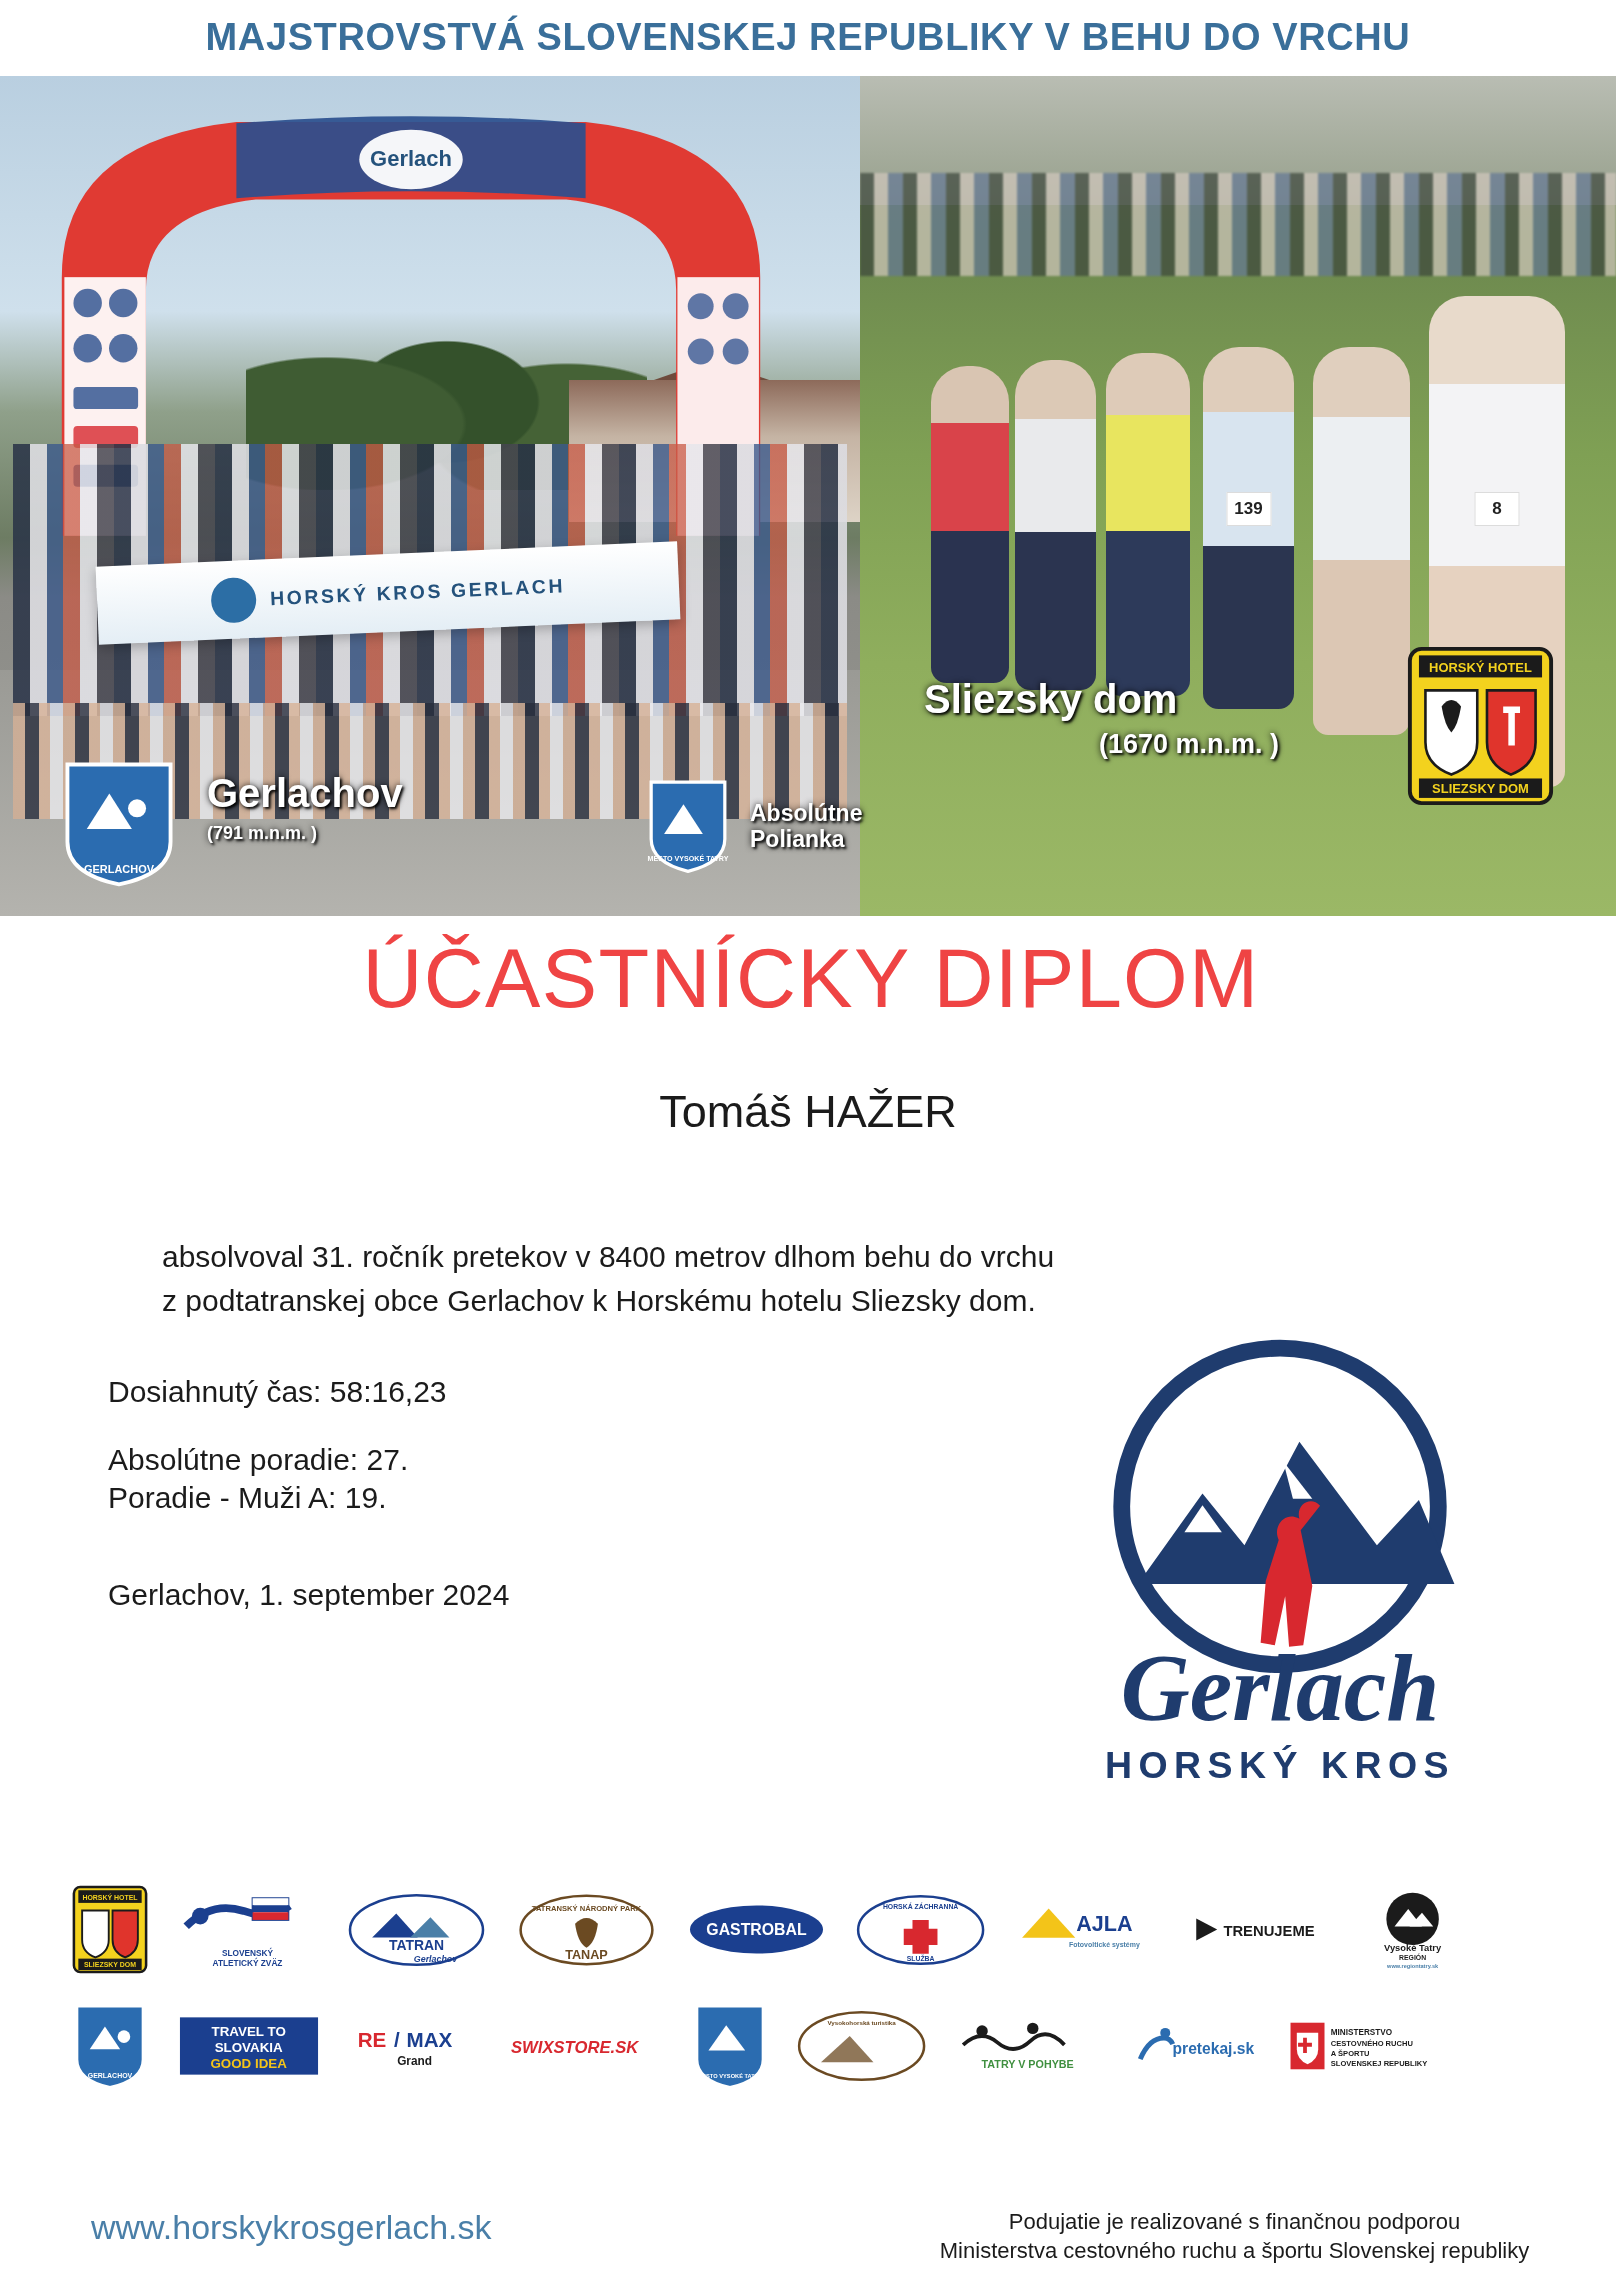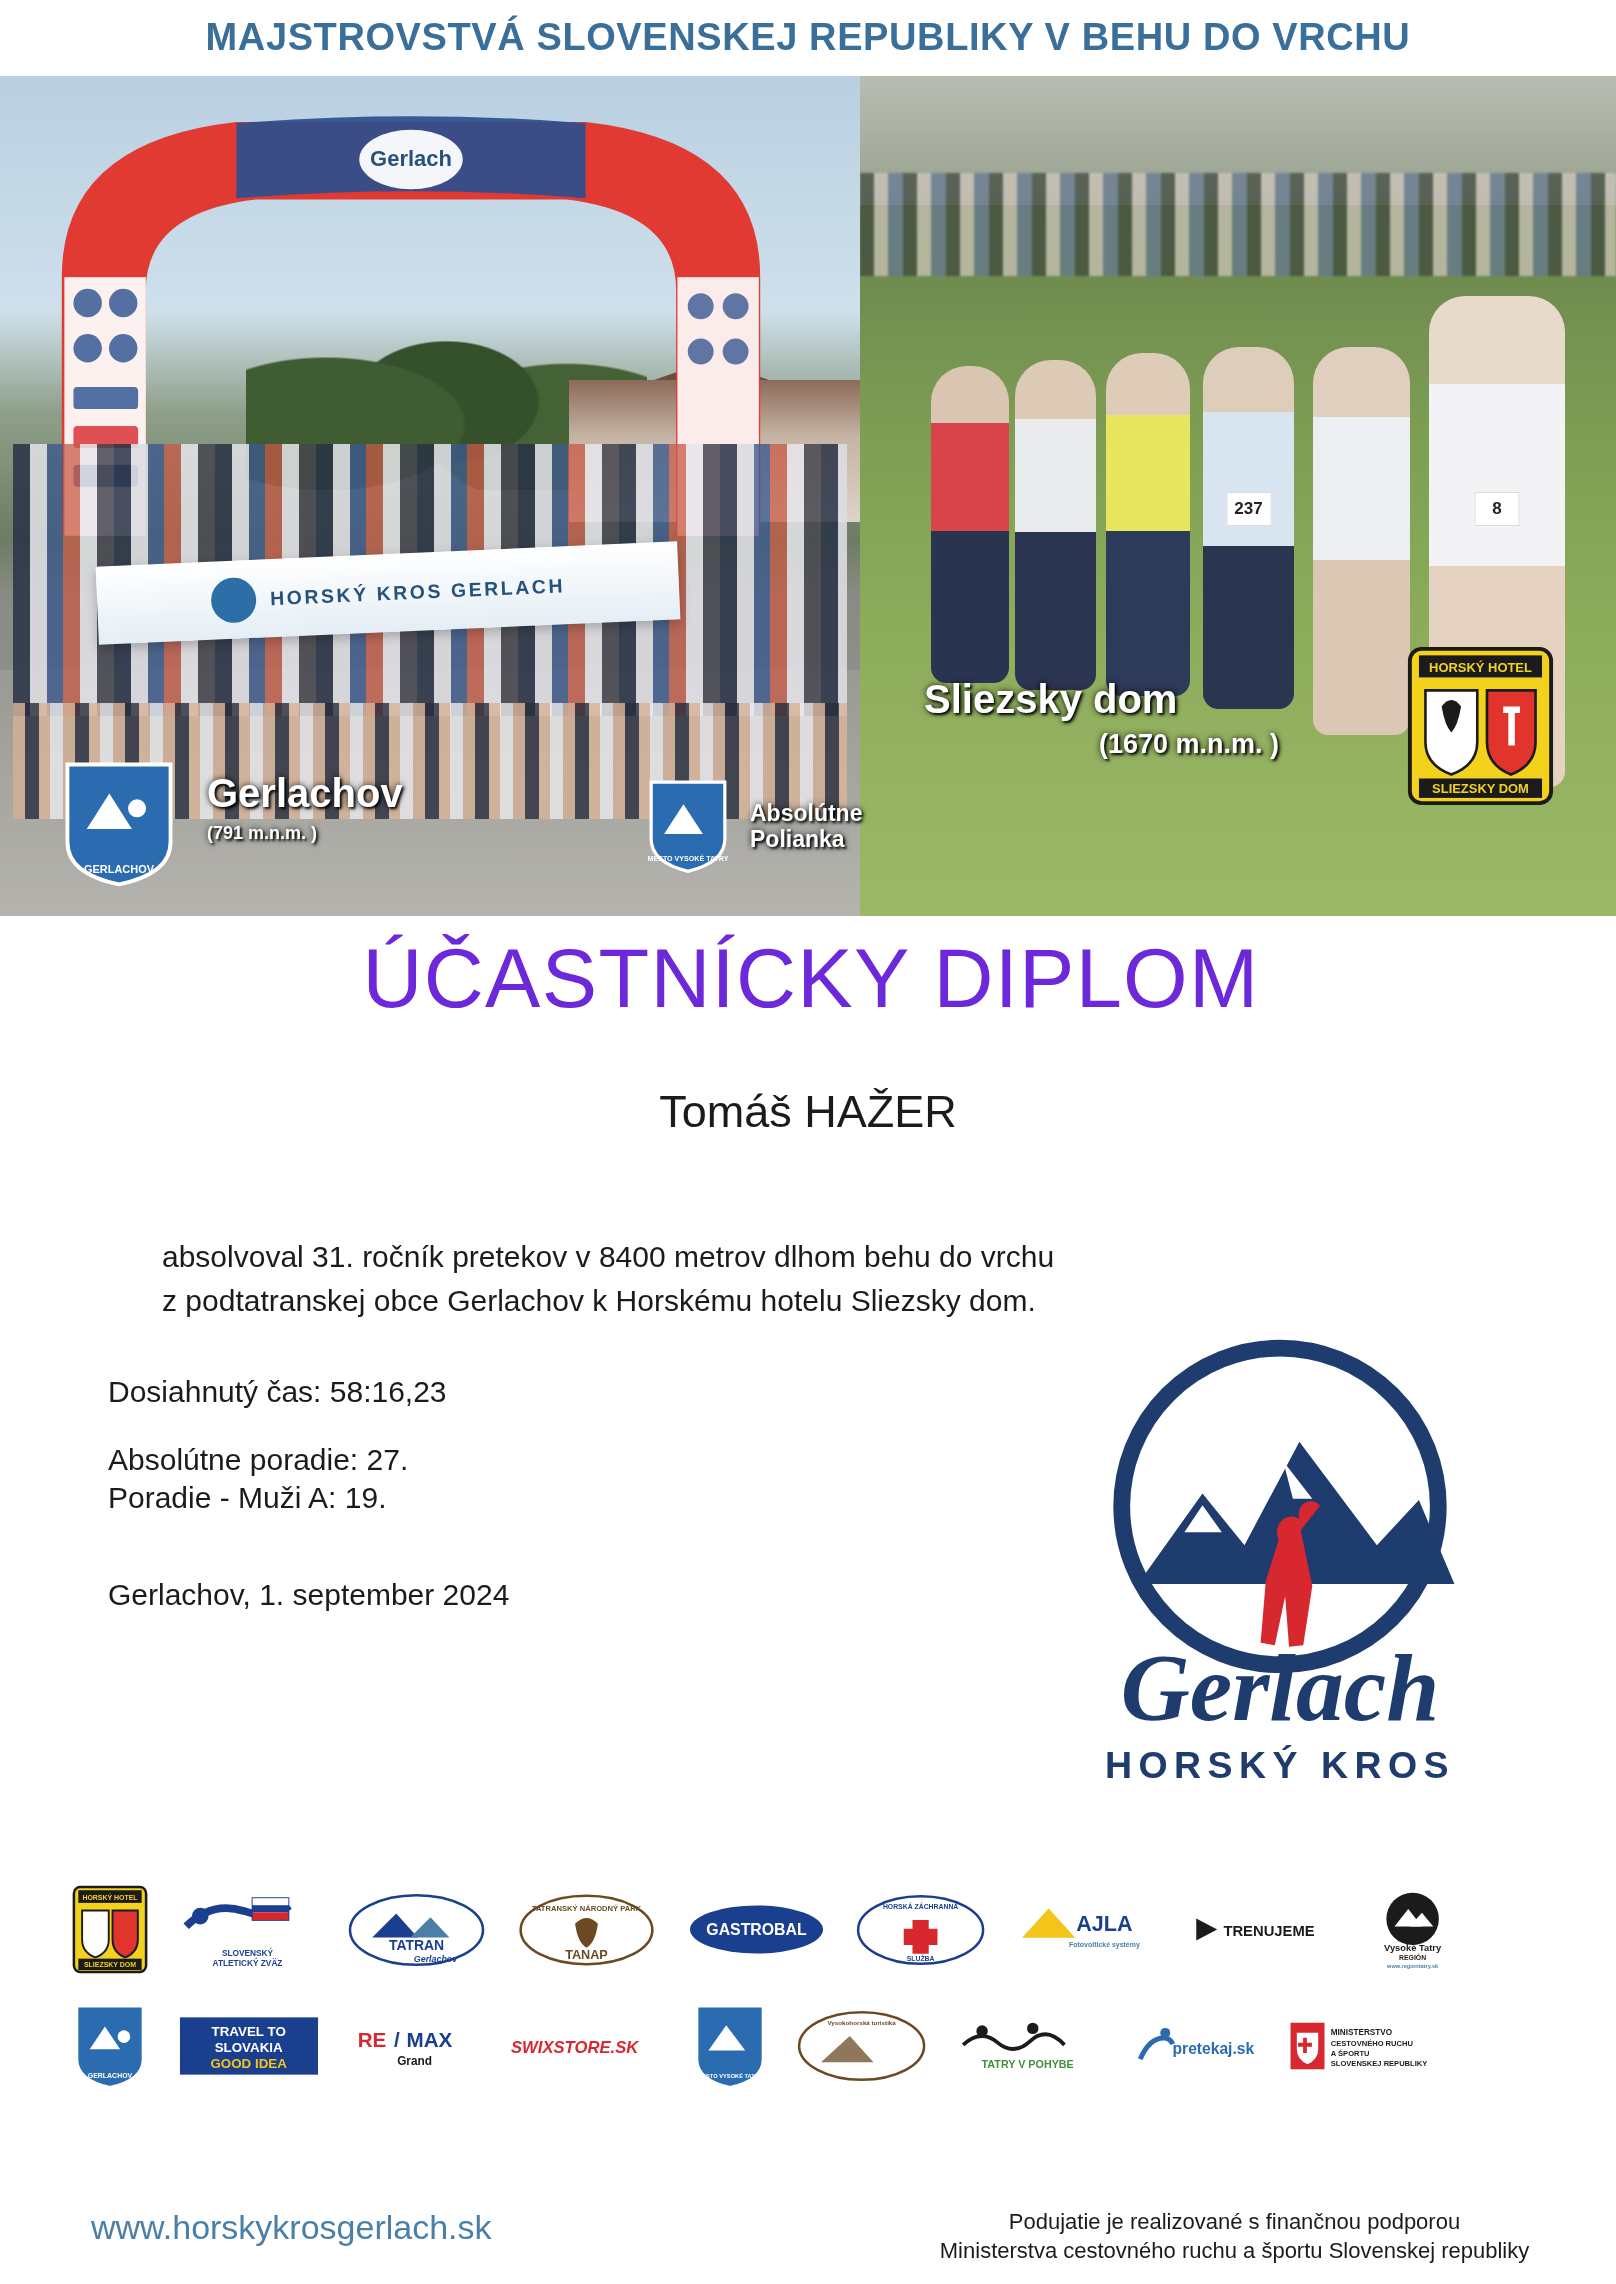--- a/index.html
+++ b/index.html
@@ -163,21 +163,21 @@
     width:116px; height:129px;
   }
   .emblem.gerlachov { left:61px; top:682px; }
   .emblem.tatranska { left:646px; top:701px; width:84px; height:97px; }
   .emblem.hotel { left:1406px; top:569px; width:149px; height:162px; }
 
   
   .diploma-title {
     position:absolute; top:931px; left:0; width:1616px;
     text-align:center; font-size:83px; font-weight:normal;
-    color:#6d28d9; letter-spacing:1.3px;padding-left:6px;
+    color:#ef4444; letter-spacing:1.3px;padding-left:6px;
   }
   .participant-name {
     position:absolute; top:1086px; left:0; width:1616px;
     text-align:center; font-size:45px; color:#1b1b1b;
   }
   .desc {
     position:absolute; top:1235px; left:162px; width:1306px;
     font-size:30px; line-height:1.45; color:#1b1b1b;
   }
   .results {
@@ -264,21 +264,21 @@
       </div>
     </div>
 
     <div class="photo-right">
       <div class="bg-houses"></div>
       <div class="spectators"></div>
       <div class="runner r6"></div>
       <div class="runner r5"></div>
       <div class="runner r4"></div>
       <div class="runner r3">
-        <span class="bib">237</span>
+        <span class="bib">139</span>
       </div>
       <div class="runner r2"></div>
       <div class="runner r1">
         <span class="bib">8</span>
       </div>
     </div>
 
     <div class="label label-sliezsky">Sliezsky dom</div>
     <div class="label label-sliezsky-alt">(1670 m.n.m. )</div>
     <div class="label label-gerlachov">Gerlachov</div>

